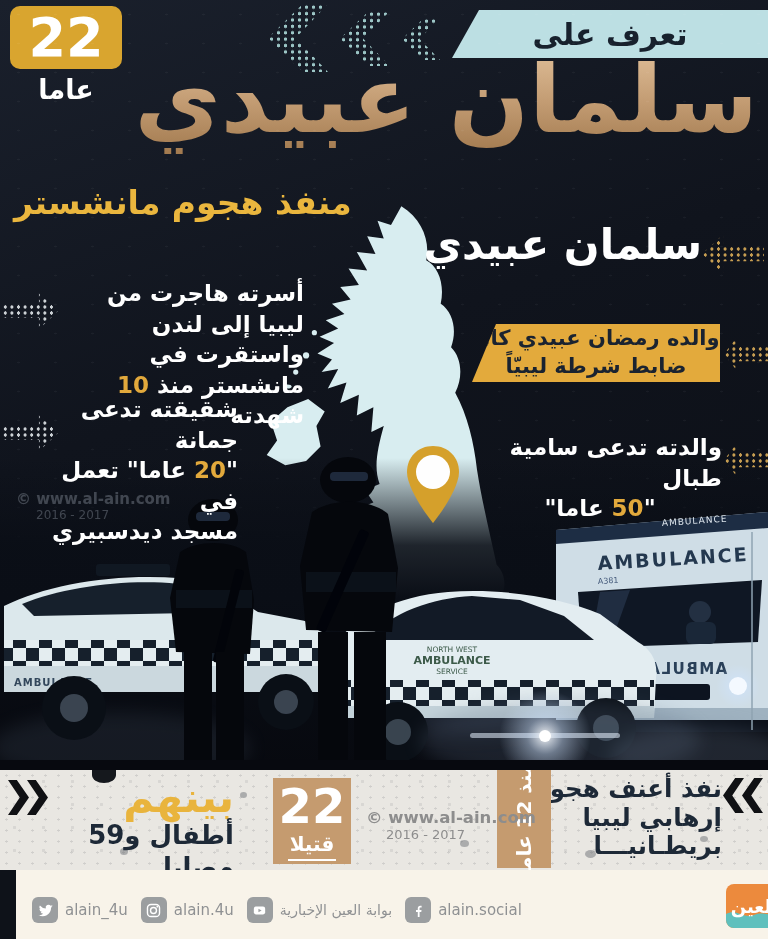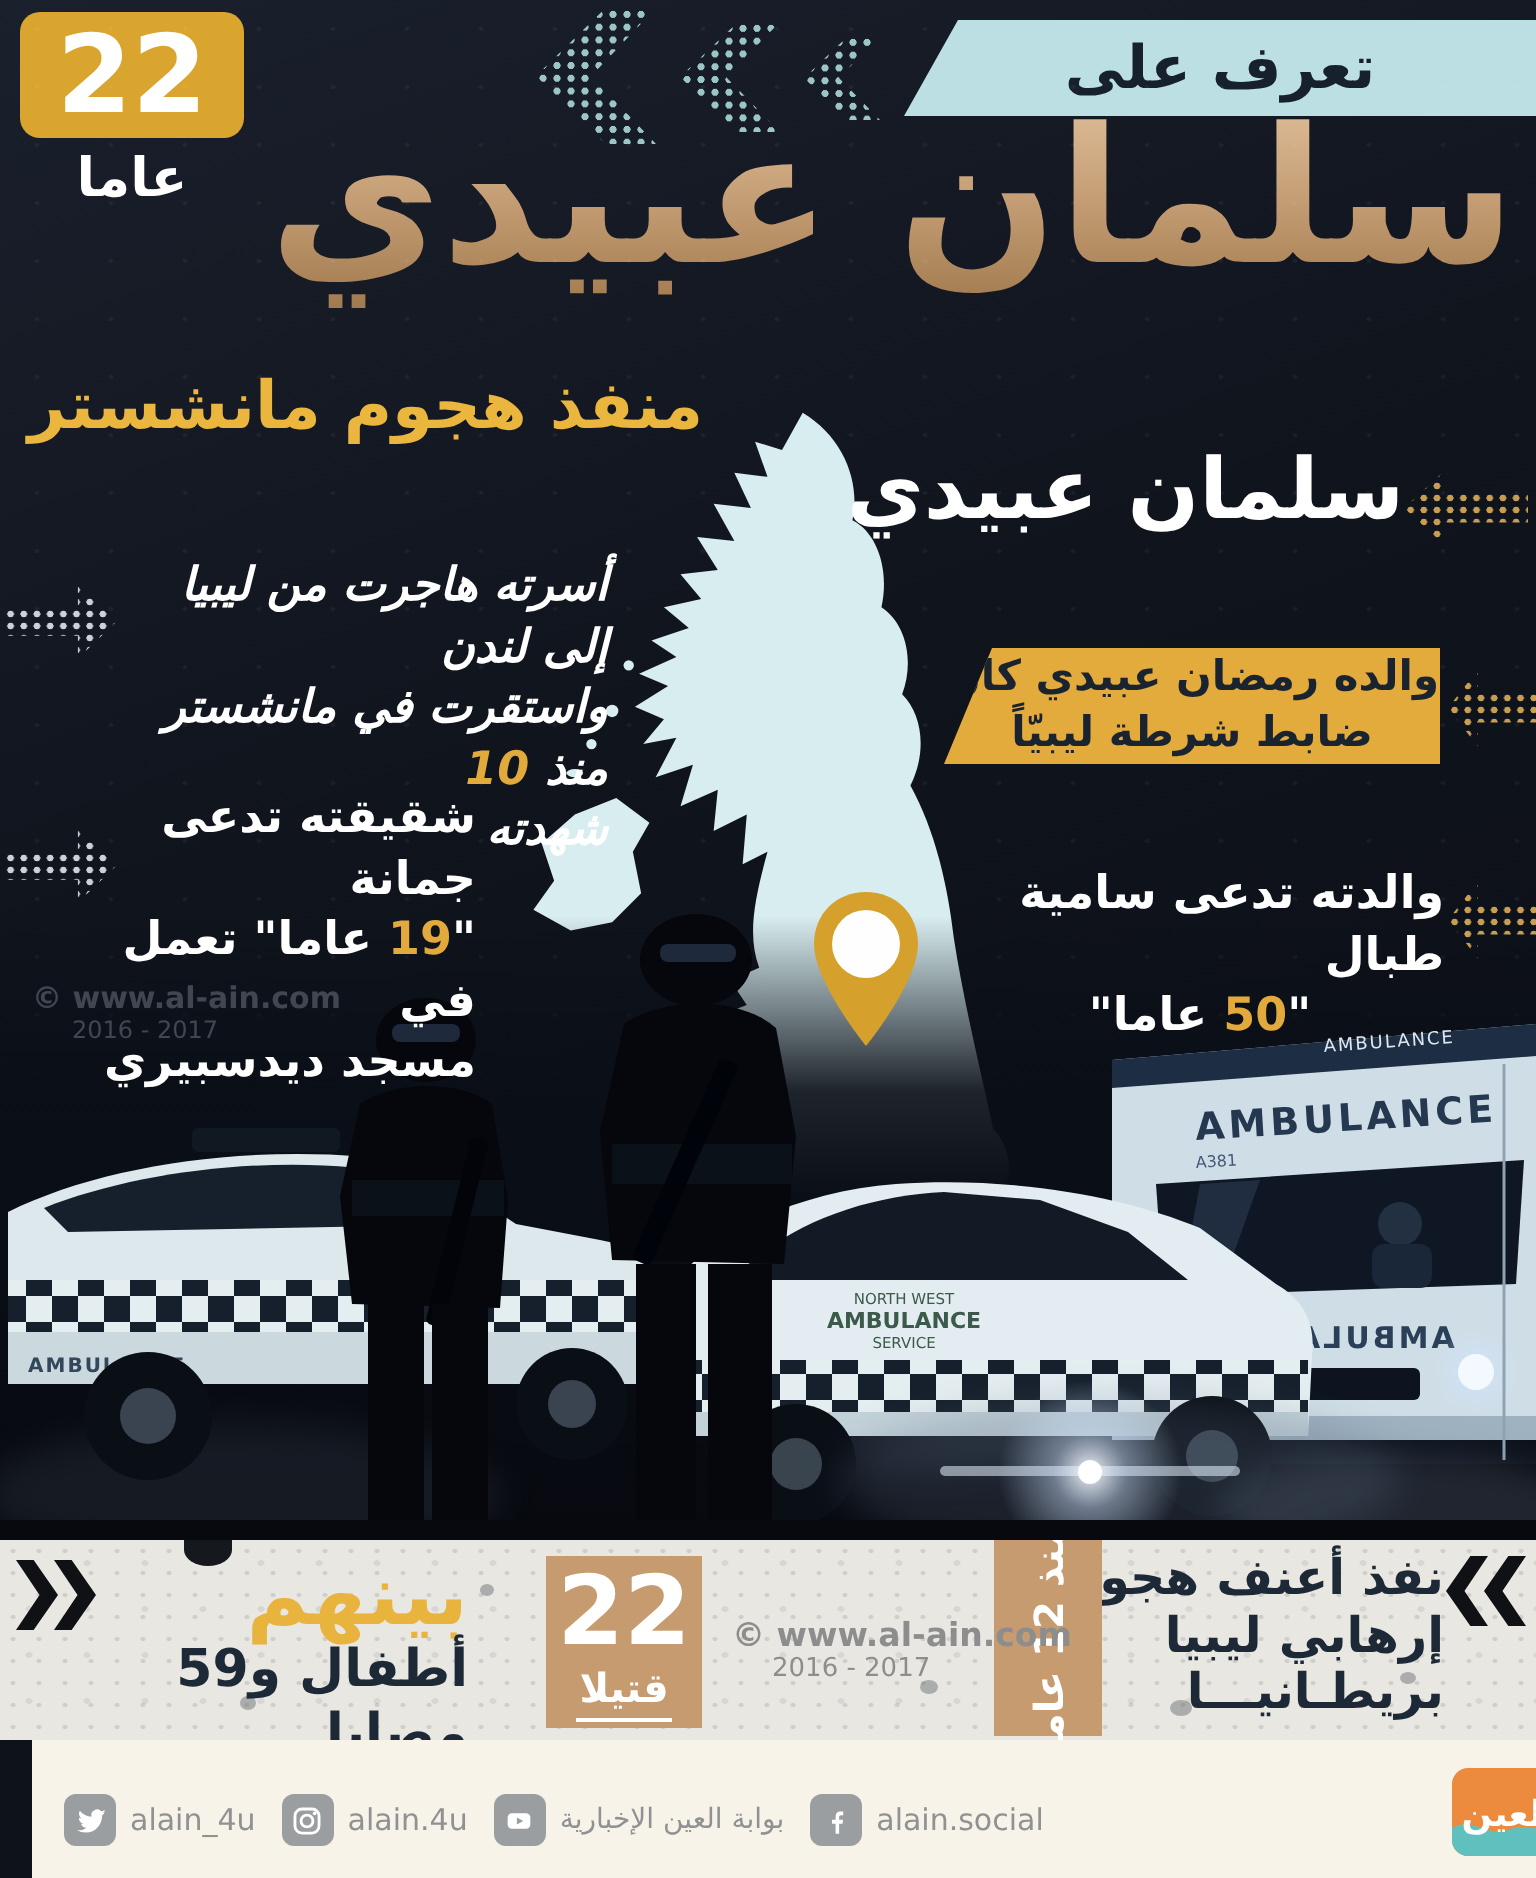--- a/index.html
+++ b/index.html
@@ -252,36 +252,36 @@
     </svg>
 
     <svg class="pin-svg" width="52" height="78" viewBox="0 0 52 78">
       <path d="M26 0 C11 0 0 11 0 26 C0 45 26 77 26 77 C26 77 52 45 52 26 C52 11 41 0 26 0 Z" fill="#d5a02b"></path>
       <circle cx="26" cy="26" r="17" fill="#fefefe"></circle>
     </svg>
 
     <div class="name-heading">سلمان عبيدي</div>
     <div class="dot-arrow pl ag" style="left:702px;top:234px;width:62px;height:40px;"></div>
 
-    <div class="fact" style="left:64px;top:278px;width:240px;font-style:italic;">
+    <div class="fact" style="left:64px;top:278px;width:240px;">
       <span>أسرته هاجرت من ليبيا إلى لندن</span><br>
       <span>واستقرت في مانشستر منذ </span><span class="gold">10</span><br>
       <span>شهدته</span>
     </div>
     <div class="dot-arrow pr aw" style="left:2px;top:292px;width:56px;height:38px;"></div>
 
     <div class="father-badge">
       <span>والده رمضان عبيدي كان</span>
       <span>ضابط شرطة ليبيّاً</span>
     </div>
     <div class="dot-arrow pl ag" style="left:724px;top:334px;width:44px;height:40px;"></div>
 
     <div class="fact" style="left:48px;top:394px;width:190px;">
       <span>شقيقته تدعى جمانة</span><br>
-      <span>"</span><span class="gold">19</span><span> عاما" تعمل في</span><br>
+      <span>"</span><span class="gold">20</span><span> عاما" تعمل في</span><br>
       <span>مسجد ديدسبيري</span>
     </div>
     <div class="dot-arrow pr aw" style="left:2px;top:414px;width:56px;height:38px;"></div>
 
     <div class="fact" style="left:478px;top:432px;width:244px;">
       <span>والدته تدعى سامية طبال</span>
       <span class="mother-l2"><span>"</span><span class="gold">50</span><span> عاما"</span></span>
     </div>
     <div class="dot-arrow pl ag" style="left:724px;top:440px;width:44px;height:40px;"></div>
 

